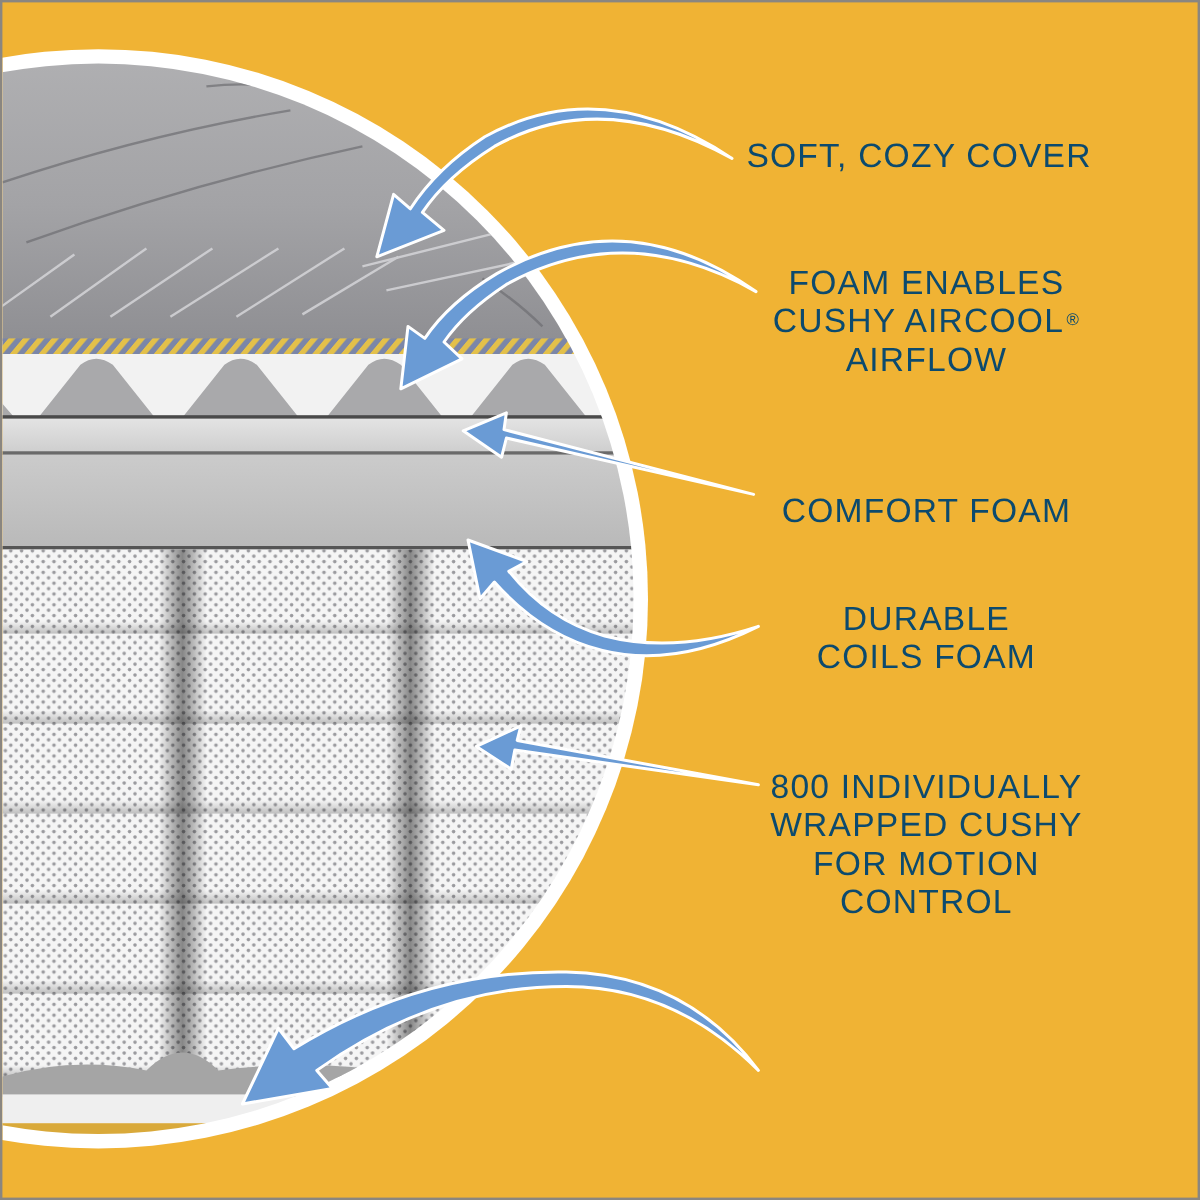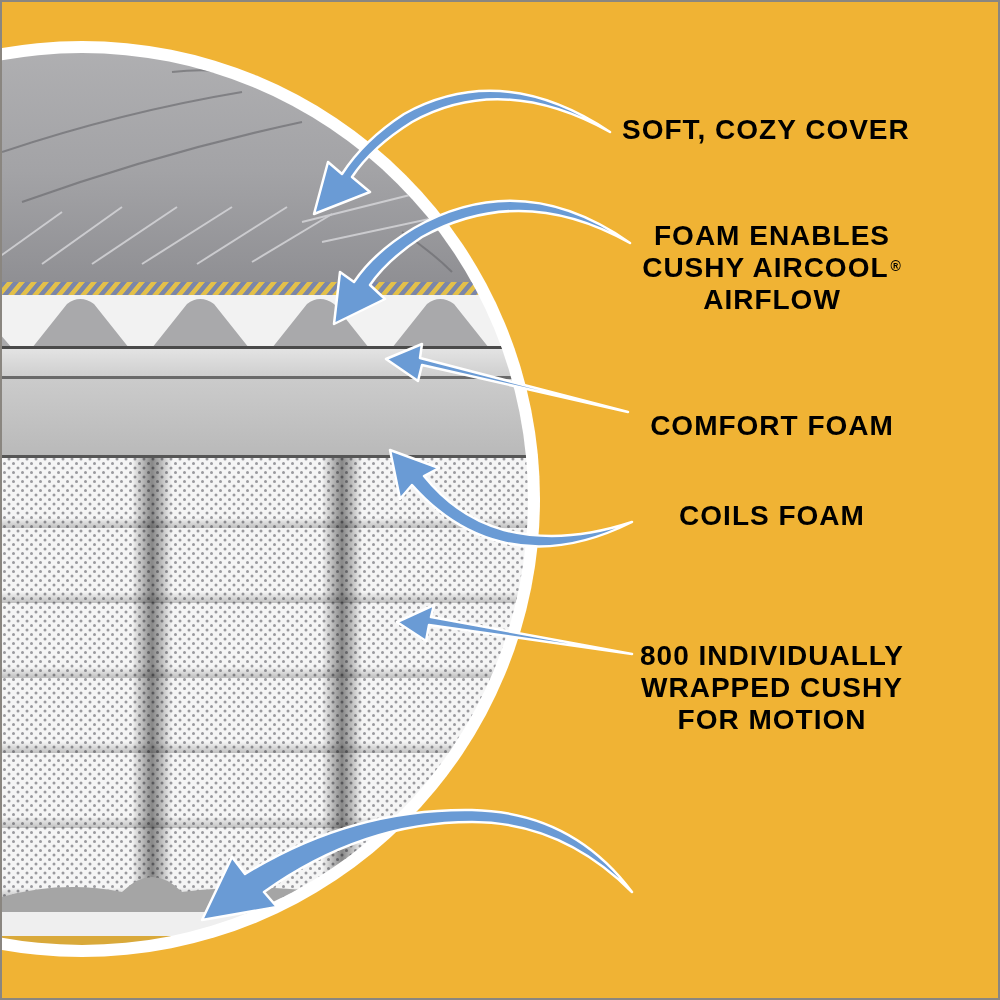--- a/index.html
+++ b/index.html
@@ -1,19 +1,19 @@
 <!DOCTYPE html>
 <html><head>
 <meta charset="utf-8">
 <style>
   html, body { margin: 0; padding: 0; }
   body { width: 1000px; height: 1000px; overflow: hidden; background: #7d7a74; font-family: "Liberation Sans", sans-serif; }
   .frame { position: absolute; left: 0; top: 0; width: 1000px; height: 1000px; box-sizing: border-box; border: 2px solid #8a8680; background: #f0b334; overflow: hidden; }
   svg.art { position: absolute; left: 0; top: 0; width: 1000px; height: 1000px; }
-  .label { position: absolute; color: #000000; font-size: 28px; letter-spacing: 1px; text-align: center; line-height: 32px; font-weight: bold; white-space: nowrap; }
+  .label { position: absolute; color: #0c4a6e; font-size: 28px; letter-spacing: 1px; text-align: center; line-height: 32px; font-weight: normal; white-space: nowrap; }
   .label .line { display: block; }
   .label sup { font-size: 14px; vertical-align: top; position: relative; top: -2px; margin-left: 2px; }
 </style>
 </head>
 <body>
 
 <div class="frame">
   <svg class="art" viewBox="0 0 1000 1000">
     <defs>
       <clipPath id="circ">
@@ -132,22 +132,24 @@
     <span class="line" style="margin-top:4px;">FOAM ENABLES</span>
     <span class="line"><span>CUSHY AIRCOOL</span><sup>®</sup></span>
     <span class="line">AIRFLOW</span>
   </div>
 
   <div class="label" style="left:620px; top:408px; width:300px;">
     <span class="line">COMFORT FOAM</span>
   </div>
 
   <div class="label" style="left:620px; top:498px; width:300px;">
+    <span class="line">DURABLE</span>
     <span class="line">COILS FOAM</span>
   </div>
 
   <div class="label" style="left:620px; top:638px; width:300px;">
     <span class="line">800 INDIVIDUALLY</span>
     <span class="line">WRAPPED CUSHY</span>
     <span class="line">FOR MOTION</span>
+    <span class="line">CONTROL</span>
   </div>
 
 </div>
 
 </body></html>

